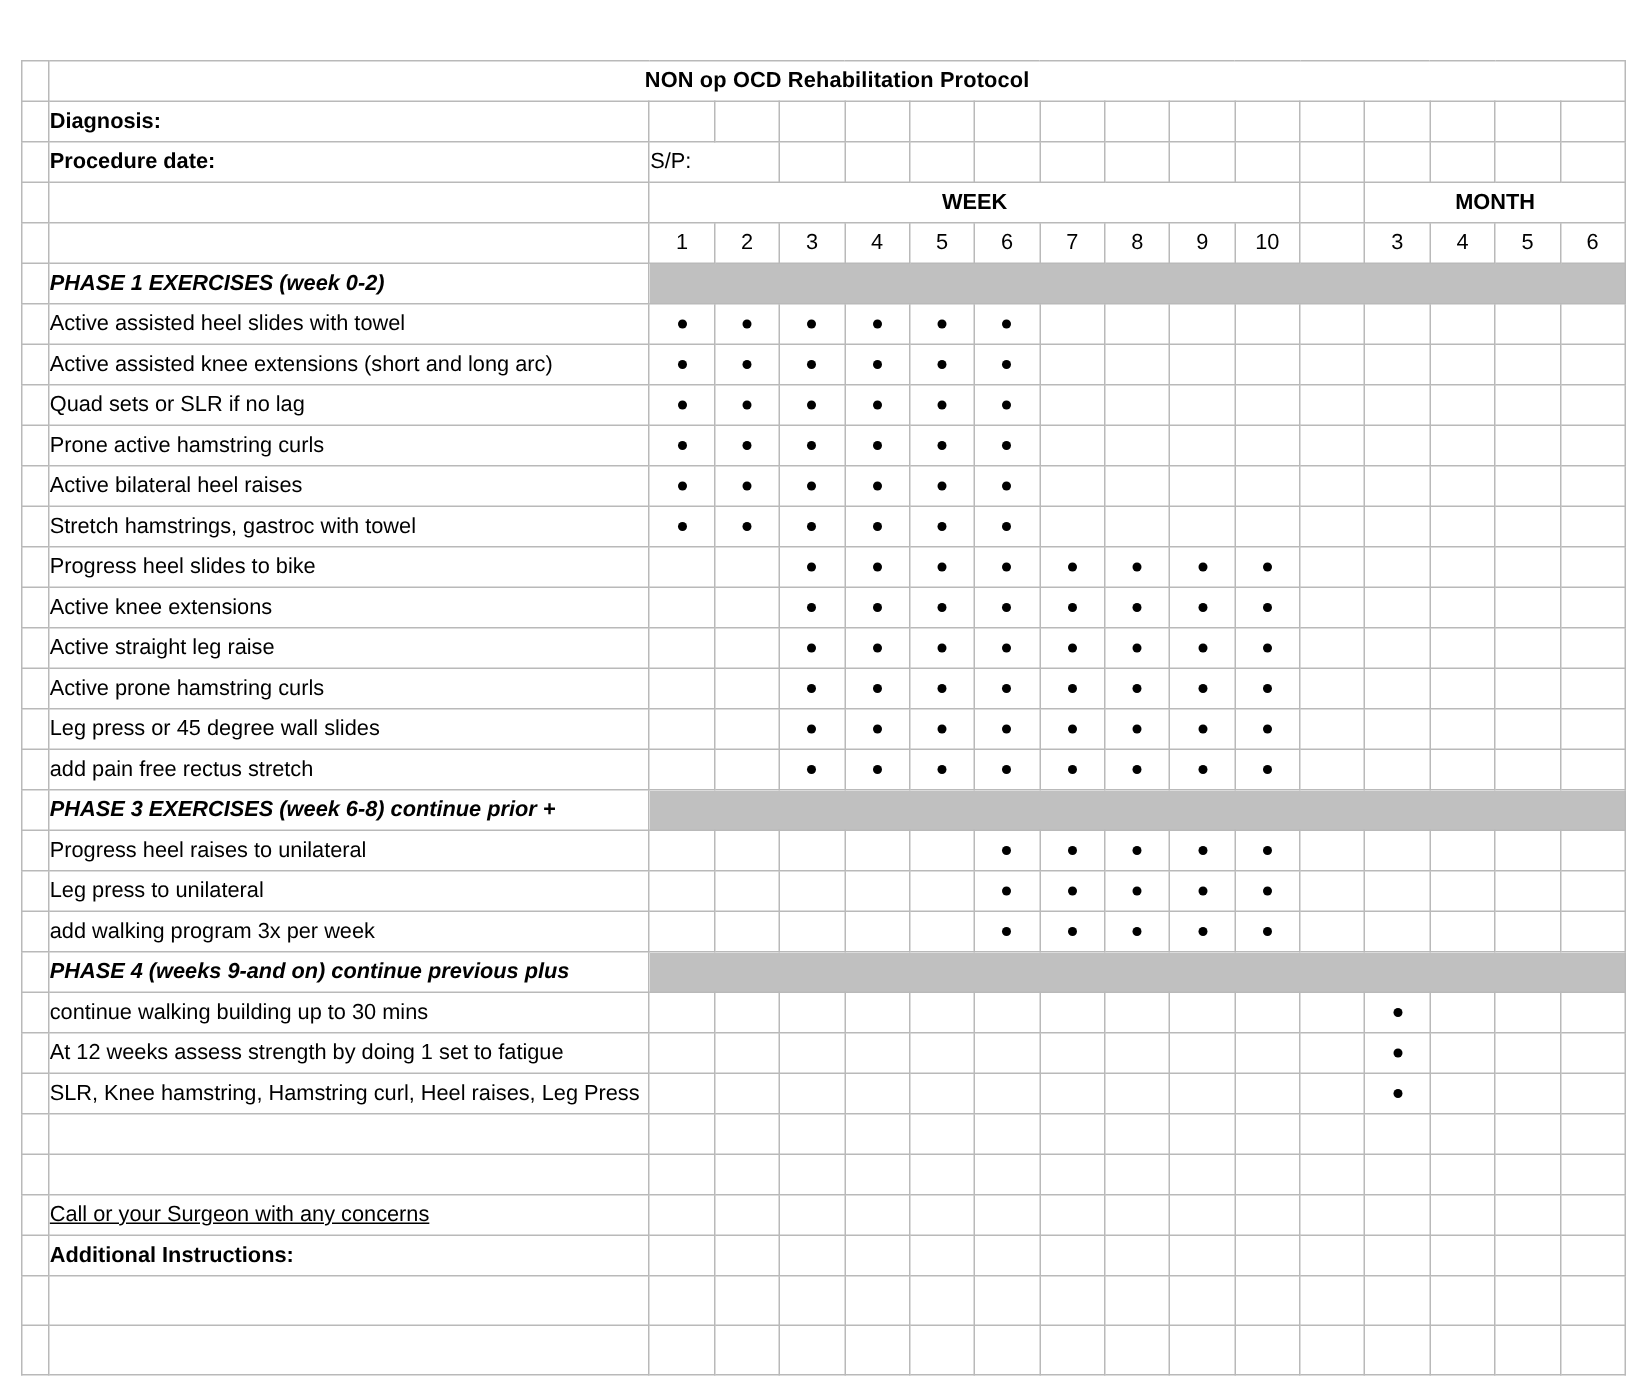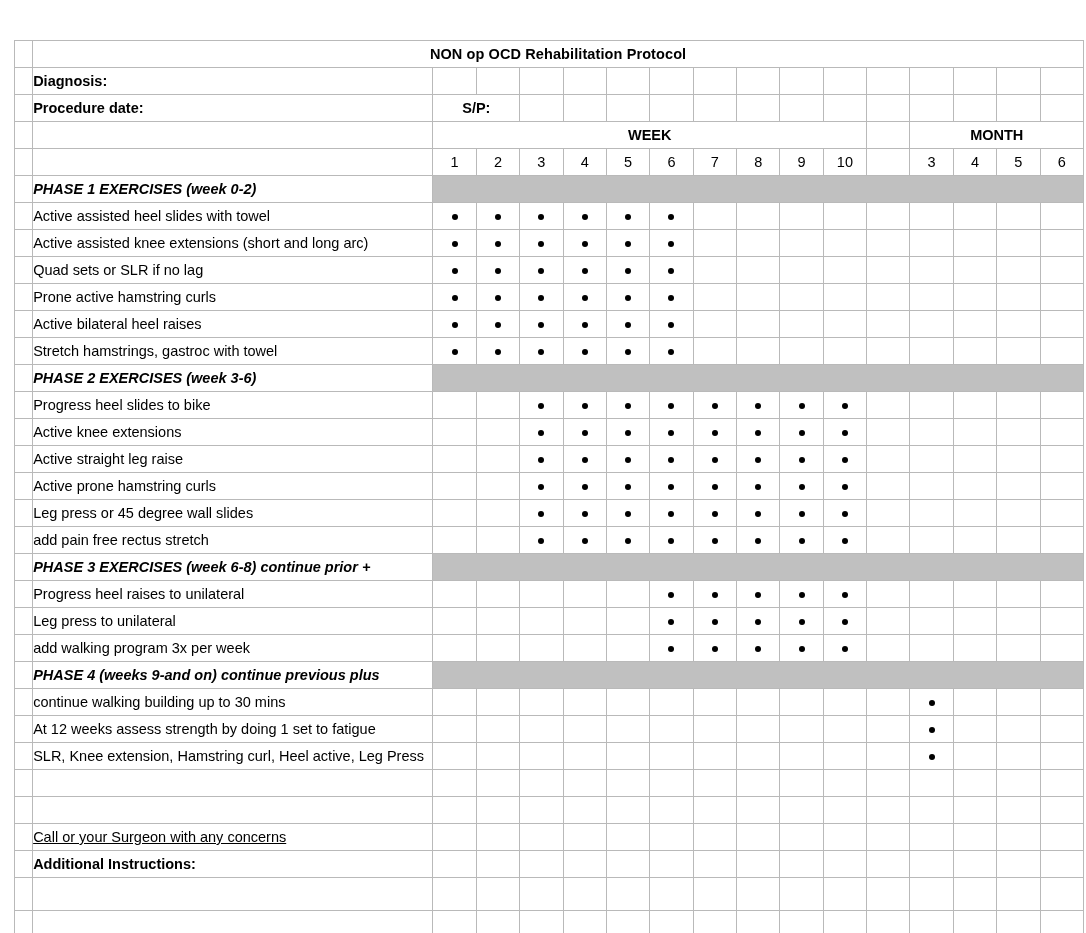--- a/index.html
+++ b/index.html
@@ -57,24 +57,23 @@
   .boxed-r{border-right:2px solid #000;}
   .boxed-t{border-top:2px solid #000;text-align:center;}
   .boxed-b{border-bottom:2px solid #000;}
 
   .hdrlabel{
     font-weight:bold;
     font-size:15.5px;
     padding-left:5px;
   }
   .sp{
-    font-weight:bold;
+    font-weight:normal;
     font-size:15.5px;
     padding-left:5px;
-    text-align:center;
   }
   .grouphdr{
     font-weight:bold;
     font-size:15px;
     padding-left:5px;
   }
   .numhdr{
     text-align:center;
     font-size:15px;
   }
@@ -324,25 +323,20 @@
           <td class="dot"></td>
           <td class="dot"></td>
           <td class="blank"></td>
           <td class="dot"></td>
           <td class="dot"></td>
           <td class="dot"></td>
           <td class="dot"></td>
         </tr>
         <tr>
           <td class="spacercell"></td>
-          <td class="phase boxed">PHASE 2 EXERCISES (week 3-6)</td>
-          <td class="phasefill" colspan="15"></td>
-        </tr>
-        <tr>
-          <td class="spacercell"></td>
           <td class="ex boxed">Progress heel slides to bike</td>
           <td class="dot"></td>
           <td class="dot"></td>
           <td class="dot"><i></i></td>
           <td class="dot"><i></i></td>
           <td class="dot"><i></i></td>
           <td class="dot"><i></i></td>
           <td class="dot"><i></i></td>
           <td class="dot"><i></i></td>
           <td class="dot"><i></i></td>
@@ -548,21 +542,21 @@
           <td class="dot"></td>
           <td class="dot"></td>
           <td class="blank"></td>
           <td class="dot"><i></i></td>
           <td class="dot"></td>
           <td class="dot"></td>
           <td class="dot"></td>
         </tr>
         <tr>
           <td class="spacercell"></td>
-          <td class="ex boxed">SLR, Knee extension, Hamstring curl, Heel active, Leg Press</td>
+          <td class="ex boxed">SLR, Knee hamstring, Hamstring curl, Heel raises, Leg Press</td>
           <td class="dot"></td>
           <td class="dot"></td>
           <td class="dot"></td>
           <td class="dot"></td>
           <td class="dot"></td>
           <td class="dot"></td>
           <td class="dot"></td>
           <td class="dot"></td>
           <td class="dot"></td>
           <td class="dot"></td>

